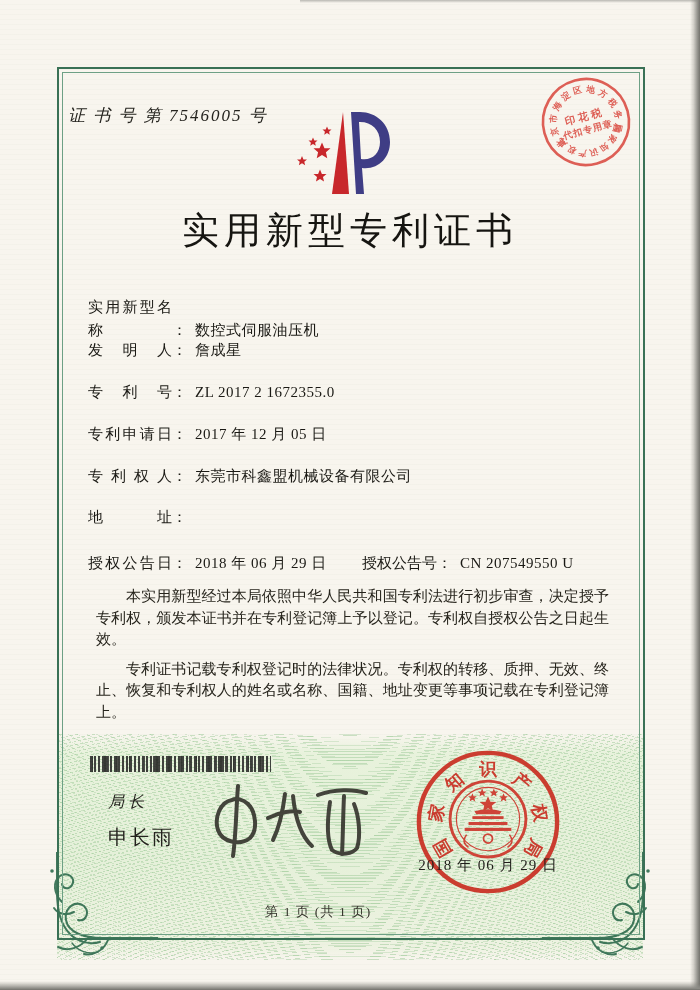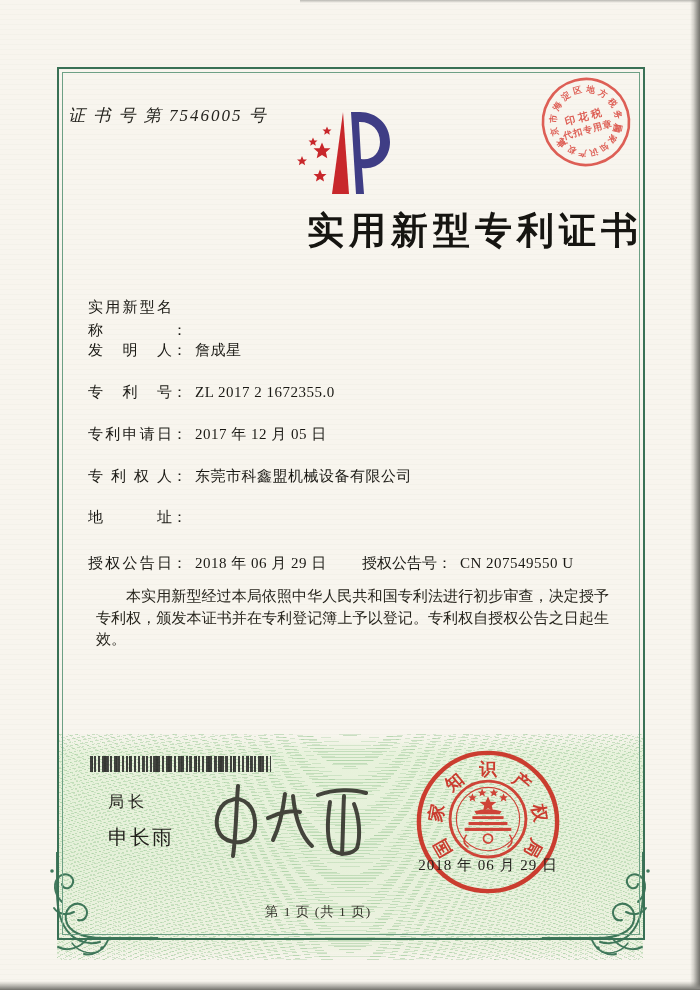--- a/index.html
+++ b/index.html
@@ -32,22 +32,22 @@
   .frame-inner{position:absolute;left:3px;top:3px;right:3px;bottom:3px;border:1px solid #6da085;}
 
   .corner-orn{position:absolute;width:130px;height:110px;}
   .corner-orn.left{left:28px;top:852px;}
   .corner-orn.right{left:542px;top:852px;transform:scaleX(-1);}
 
   .cert-number{position:absolute;left:68px;top:104px;font-size:17px;letter-spacing:2px;color:#25241f;font-style:italic;}
 
   .logo{position:absolute;left:294px;top:106px;width:112px;height:94px;}
 
-  .title{position:absolute;left:57px;width:586px;top:206px;text-align:right;
-    font-size:37px;font-weight:bold;letter-spacing:5px;color:#161511;}
+  .title{position:absolute;left:57px;width:586px;top:206px;text-align:center;
+    font-size:37px;font-weight:normal;letter-spacing:5px;color:#161511;}
 
   .fields{position:absolute;left:88px;top:0;width:540px;font-size:15px;color:#1a1914;}
   .frow{position:absolute;left:0;display:flex;align-items:flex-end;line-height:23px;}
   .frow .lab{display:inline-block;width:84px;text-align:justify;text-align-last:justify;flex:none;}
   .frow .colon{flex:none;}
   .frow .val{padding-left:8px;letter-spacing:.5px;}
   .r1{top:296px}.r2{top:339px}.r3{top:381px}.r4{top:423px}.r5{top:465px}
   .r6{top:506px}.r6 .val{max-width:420px;}
   .r7{top:552px;width:540px;}
   .grant-no{position:absolute;left:274px;top:0;display:flex;}
@@ -57,21 +57,21 @@
   .paras{position:absolute;left:88px;top:578px;width:529px;font-size:15px;line-height:21.5px;
     text-align:justify;color:#26241c;}
   .paras p{margin:8px;text-indent:2em;}
 
   .barcode{position:absolute;left:90px;top:756px;width:181px;height:16px;opacity:.82;
     background:
       repeating-linear-gradient(90deg,#1c1c1c 0 2px,rgba(0,0,0,0) 2px 4px),
       repeating-linear-gradient(90deg,#2a2a2a 0 1px,rgba(0,0,0,0) 1px 9px),
       repeating-linear-gradient(90deg,#101010 0 3px,rgba(0,0,0,0) 3px 13px);}
 
-  .director-title{position:absolute;left:108px;top:792px;font-size:16px;letter-spacing:4px;color:#24231e;}
+  .director-title{position:absolute;left:108px;top:792px;font-size:16px;letter-spacing:4px;color:#24231e;font-style:italic;}
   .director-name{position:absolute;left:108px;top:824px;font-size:20px;letter-spacing:2px;color:#24231e;}
   .signature{position:absolute;left:196px;top:778px;width:178px;height:88px;}
 
   .seal{position:absolute;left:415px;top:749px;width:146px;height:146px;}
   .seal-date{position:absolute;left:408px;top:856px;width:160px;text-align:center;
     font-size:15px;letter-spacing:1px;color:#1f1d19;}
 
   .tax-stamp{position:absolute;left:540px;top:76px;width:92px;height:92px;transform:rotate(-15deg);}
 
   .footer{position:absolute;left:57px;top:903px;width:522px;text-align:center;
@@ -135,20 +135,21 @@
     <use href="#lstar" transform="translate(8,55) scale(1.0)" fill="#c8272b"></use>
     <use href="#lstar" transform="translate(26,70) scale(1.3)" fill="#c8272b"></use>
   </svg>
 
   <div class="title">实用新型专利证书</div>
 
   <div class="fields">
     <div class="frow r1">
       <span class="lab">实用新型名称</span>
         <span class="colon">：</span>
+      <span class="val">数控式伺服油压机</span>
     </div>
     <div class="frow r2">
       <span class="lab">发明人</span>
         <span class="colon">：</span>
       <span class="val">詹成星</span>
     </div>
     <div class="frow r3">
       <span class="lab">专利号</span>
         <span class="colon">：</span>
       <span class="val">ZL 2017 2 1672355.0</span>
@@ -174,20 +175,21 @@
       <span class="grant-no">
         <span class="lab2">授权公告号</span>
           <span>：</span>
         <span class="val">CN 207549550 U</span>
       </span>
     </div>
   </div>
 
   <div class="paras">
     <p>本实用新型经过本局依照中华人民共和国专利法进行初步审查，决定授予专利权，颁发本证书并在专利登记簿上予以登记。专利权自授权公告之日起生效。</p>
+    <p>专利证书记载专利权登记时的法律状况。专利权的转移、质押、无效、终止、恢复和专利权人的姓名或名称、国籍、地址变更等事项记载在专利登记簿上。</p>
   </div>
 
   <div class="barcode"></div>
 
   <div class="director-title">局长</div>
   <div class="director-name">申长雨</div>
 
   <svg class="signature" viewBox="0 0 178 88">
     <g fill="none" stroke="#37362f" stroke-width="4" stroke-linecap="round" stroke-linejoin="round" opacity=".92">
       <path d="M36,22 C24,24 18,40 22,52 C26,64 44,68 54,60 C62,52 60,34 52,26 C47,21 40,20 36,22"></path>

